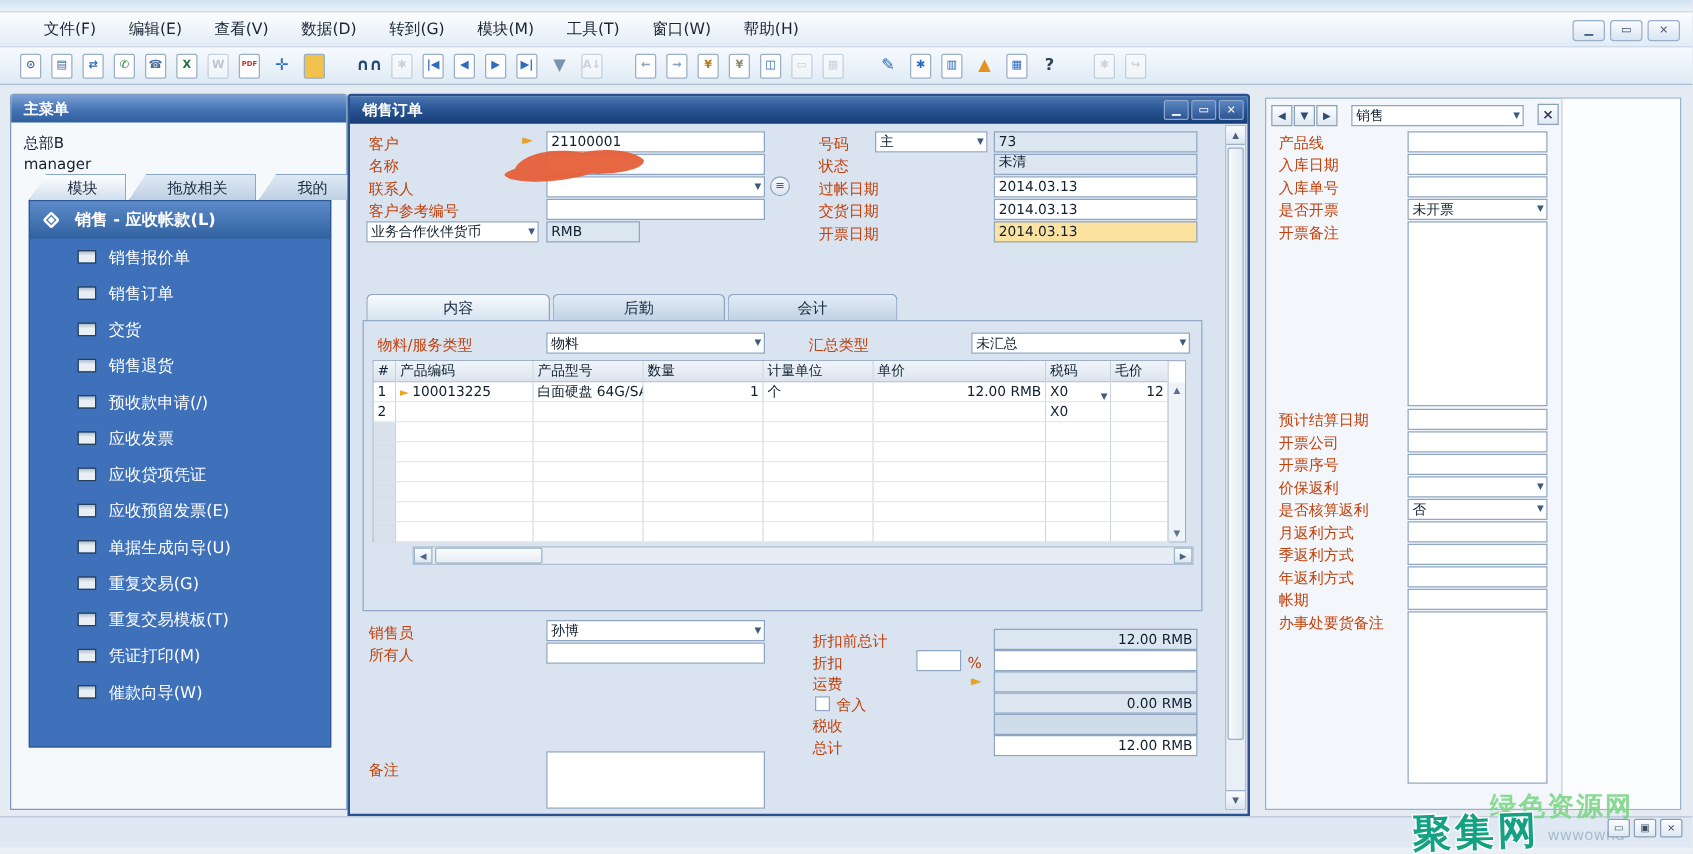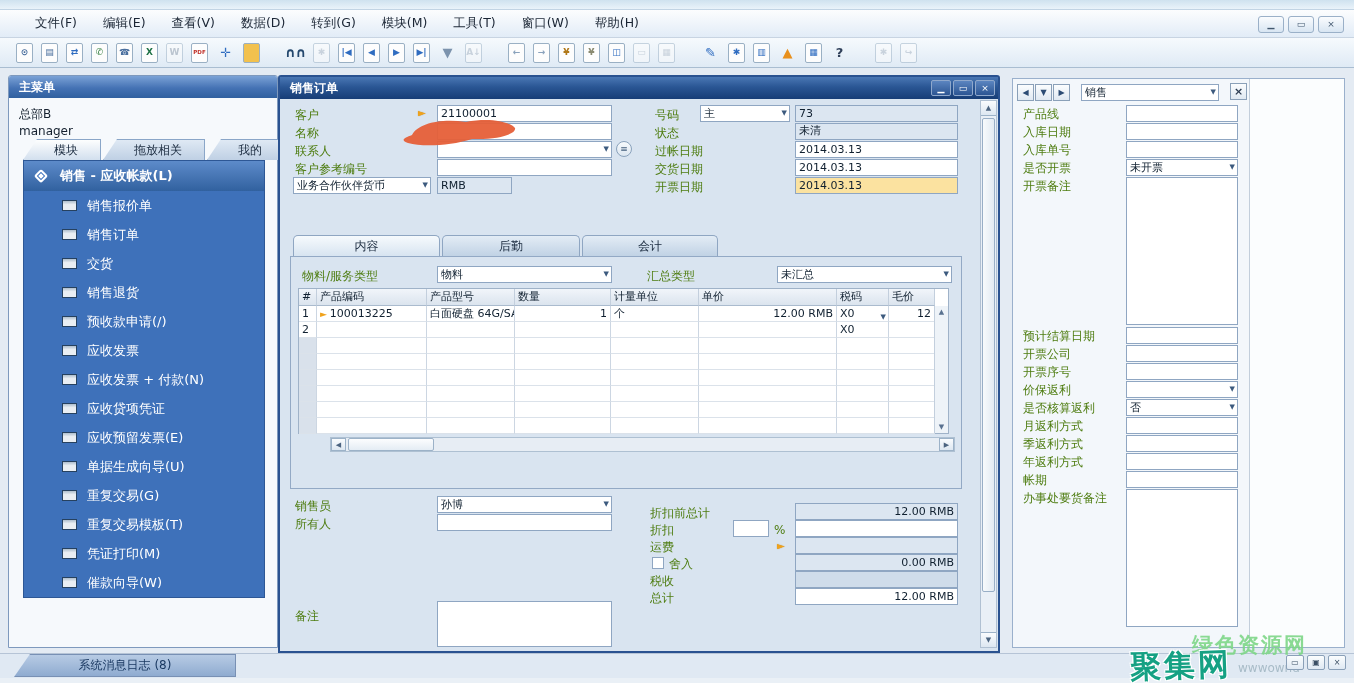--- a/index.html
+++ b/index.html
@@ -26,21 +26,21 @@
     font-size:9px; font-weight:bold; line-height:1; }
   .tbicon.bare { background:none; border:none; font-size:13px; width:19px; }
   .tbicon.gap { margin-left:26px; }
   .tbicon.dis { opacity:.5; }
   .tbicon.tiny { font-size:5.5px; letter-spacing:0; }
 
   
   .mdi { position:absolute; left:0; top:68px; width:100%; height:615px; background:#e4ebf3; }
 
   
-  .lbl { position:absolute; font-size:12px; color:#4d7c0f; white-space:nowrap; line-height:14px; }
+  .lbl { position:absolute; font-size:12px; color:#c2410c; white-space:nowrap; line-height:14px; }
   .ctl { position:absolute; height:17px; border:1px solid #8fa6c2; background:#fff; font-size:11px;
     line-height:15px; padding:0 3px; color:#102030; overflow:hidden; white-space:nowrap; }
   .ro  { background:#dce6f1; }
   .dk  { background:#cfdcEA; }
   .ylw { background:#fbe2a0; }
   .num { text-align:right; }
   .combo { display:flex; align-items:center; justify-content:space-between; padding-right:2px; }
   .combo .arr { font-size:7px; color:#3c5a7e; margin-left:3px; flex:none; }
   .linkarrow { position:absolute; font-size:10px; color:#f0a21c; text-shadow:0 0 1px #b37b0a; line-height:12px; }
 
@@ -255,24 +255,20 @@
             <div class="side-item">
               <span class="win-icon"></span>
               <span>预收款申请(/)</span>
             </div>
             <div class="side-item">
               <span class="win-icon"></span>
               <span>应收发票</span>
             </div>
             <div class="side-item">
               <span class="win-icon"></span>
-              <span>应收发票 + 付款(N)</span>
-            </div>
-            <div class="side-item">
-              <span class="win-icon"></span>
               <span>应收贷项凭证</span>
             </div>
             <div class="side-item">
               <span class="win-icon"></span>
               <span>应收预留发票(E)</span>
             </div>
             <div class="side-item">
               <span class="win-icon"></span>
               <span>单据生成向导(U)</span>
             </div>
@@ -601,23 +597,20 @@
             <div class="ctl"></div>
           </div>
           <div class="sp-row" style="height: 140px;">
             <span class="lbl">办事处要货备注</span>
             <div class="ctl ta" style="height: 138px;"></div>
           </div>
         </div>
     </div>
 
     <div class="botstrip"></div>
-    <div class="systab">
-      <span>系统消息日志 (8)</span>
-    </div>
     <div class="lastrow"></div>
     <div class="mdictl" id="mdictl">
         <span class="wbtn">▭</span>
         <span class="wbtn">▣</span>
         <span class="wbtn">×</span>
       </div>
 
     <div class="wm1">绿色资源网</div>
     <div class="wm2">聚集网</div>
     <div class="wm3">wwwownd</div>

